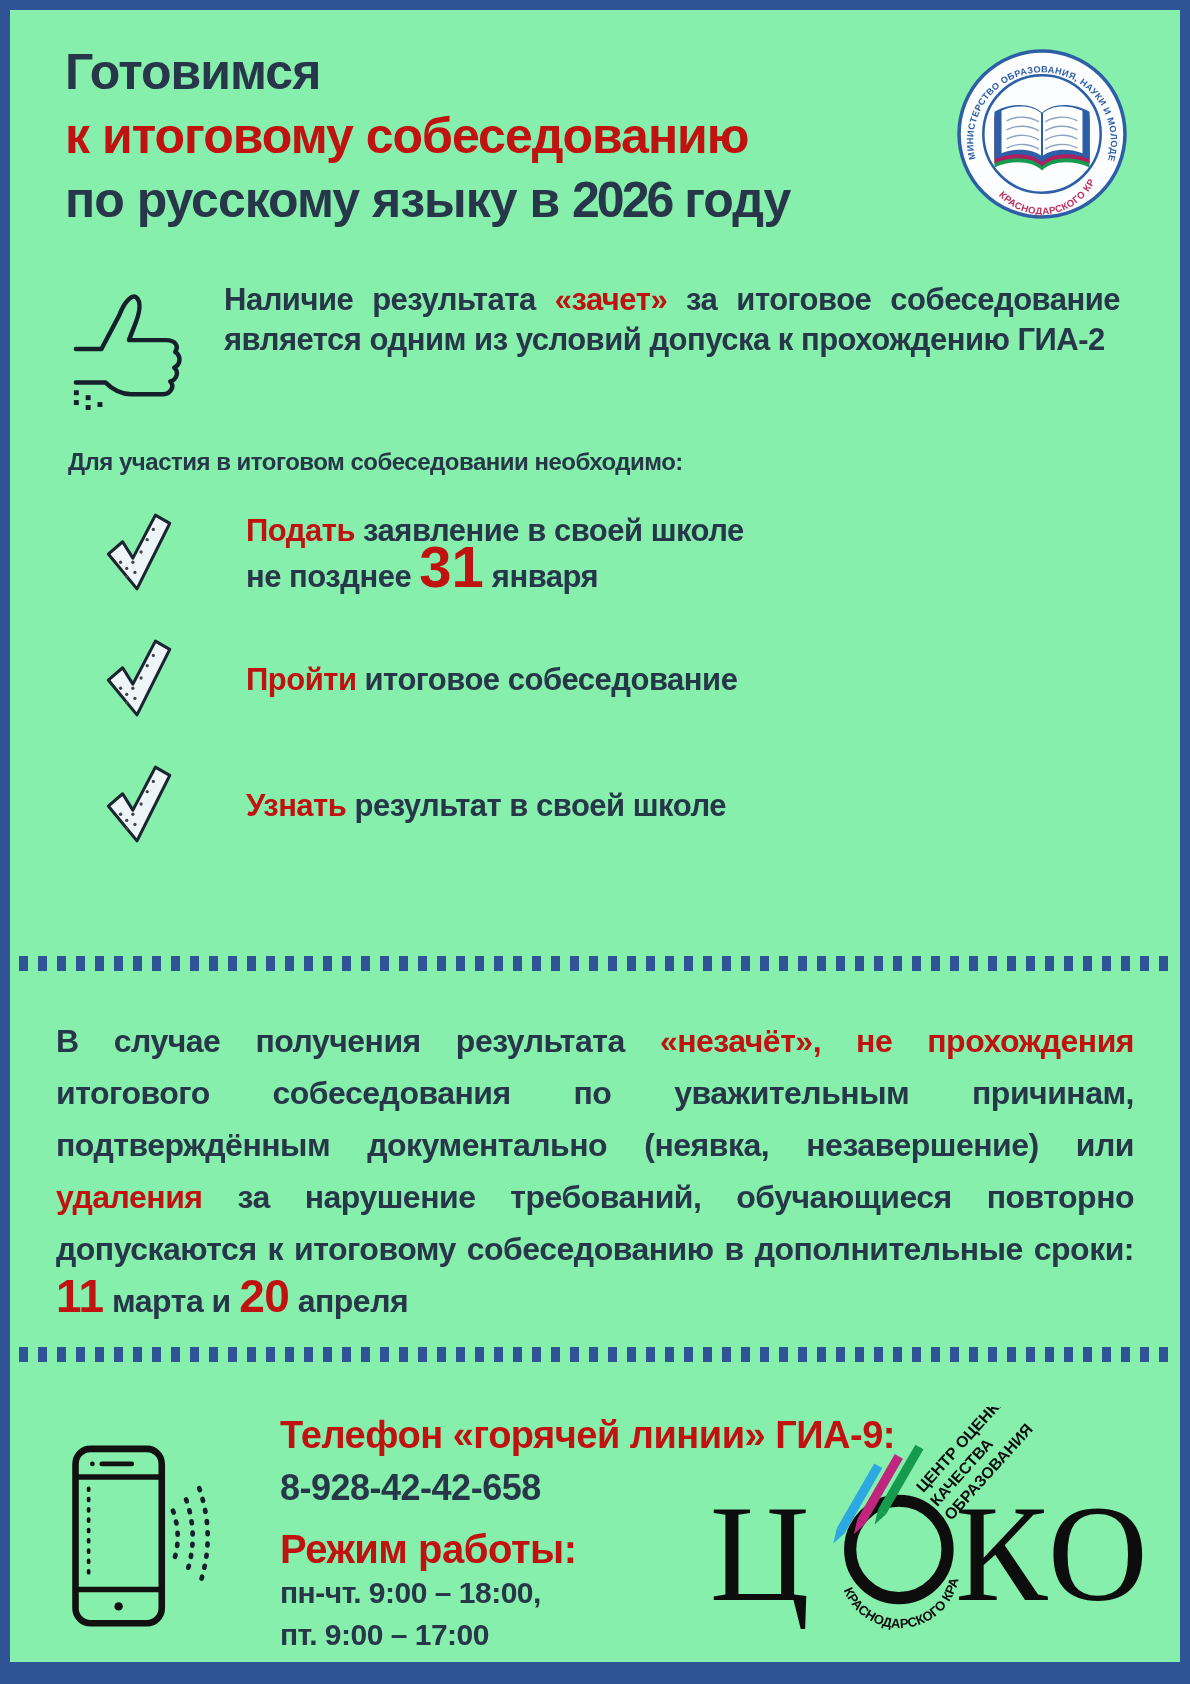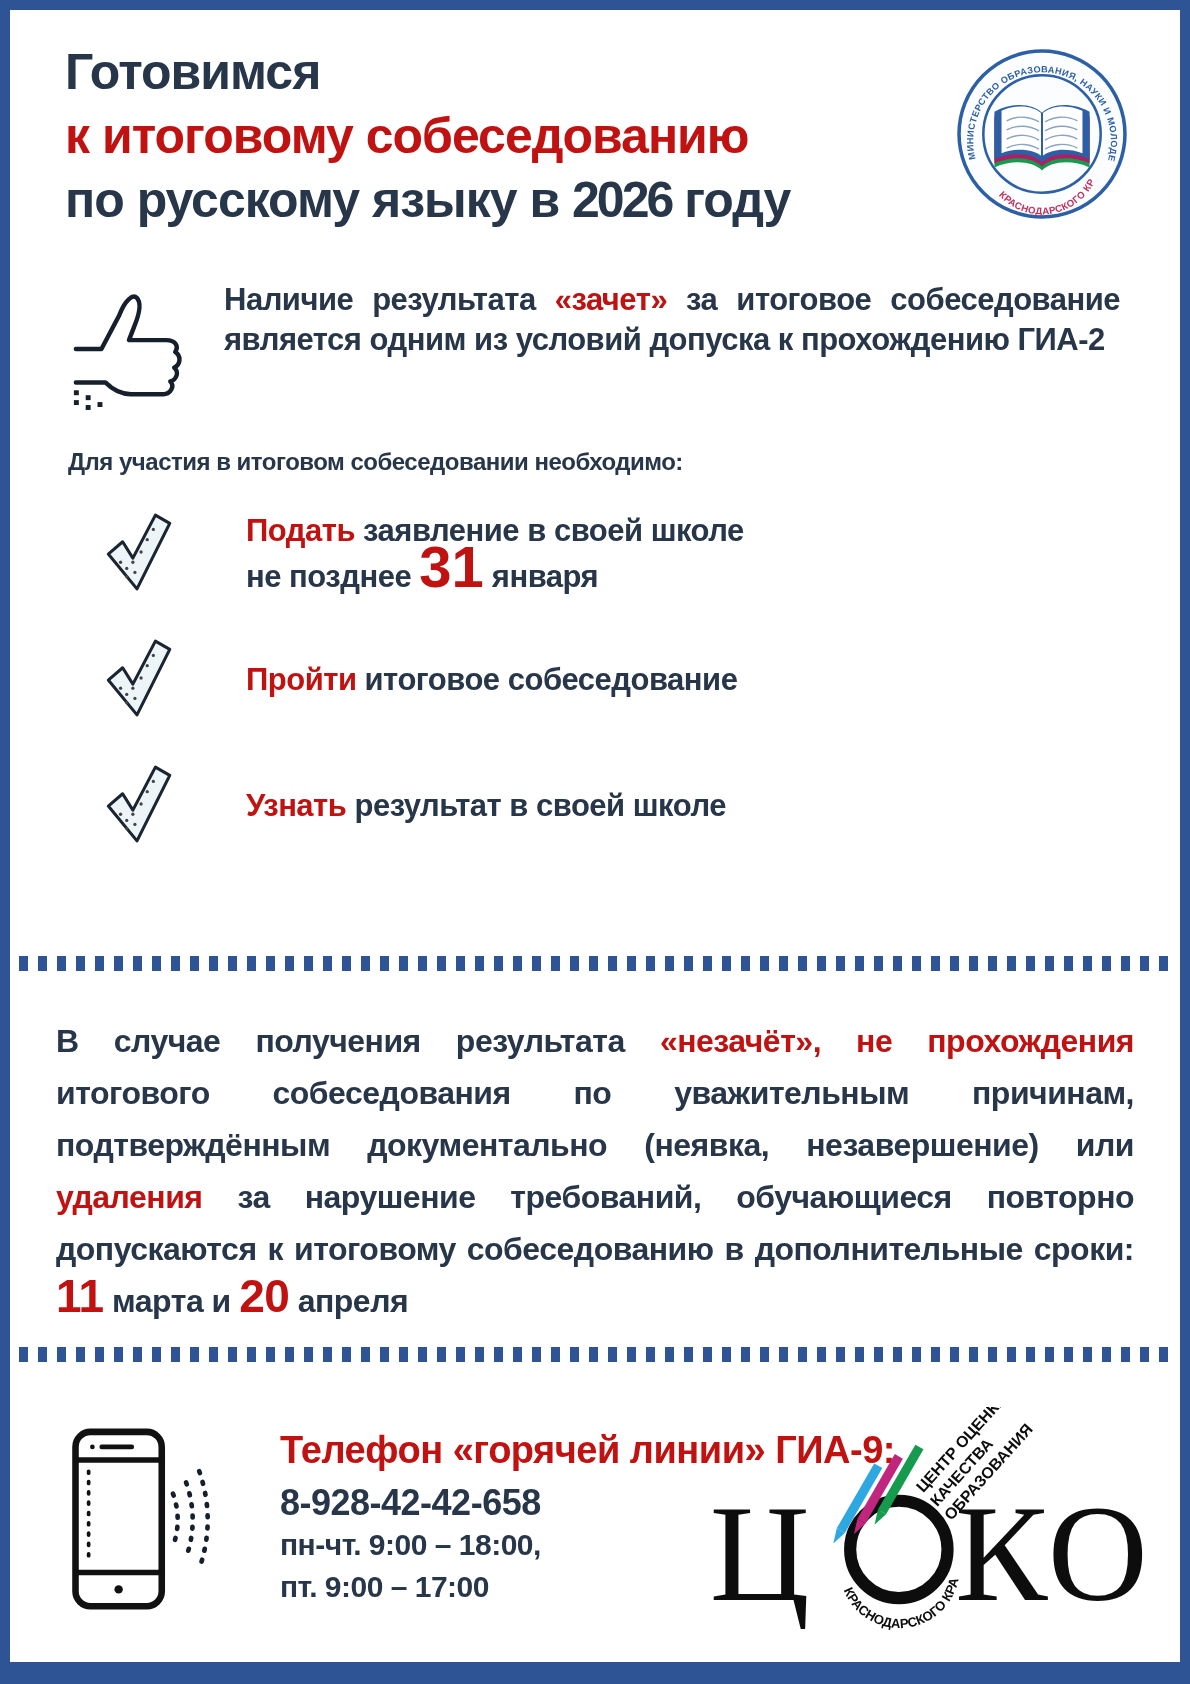--- a/index.html
+++ b/index.html
@@ -1,20 +1,20 @@
 <!DOCTYPE html>
 <html><head>
 <meta charset="utf-8">
 <style>
   html,body { margin:0; padding:0; background:#cfd8e0; }
   .poster {
     position:relative;
     width:1190px; height:1684px;
     box-sizing:border-box;
-    background:#ffffff;
+    background:#86efac;
     border:10px solid #2e5496;
     border-bottom-width:22px;
     font-family:"Liberation Sans","DejaVu Sans",sans-serif;
     color:#273649;
     overflow:hidden;
   }
   .navy { color:#273649; }
   .red  { color:#c11212; }
 
   
@@ -204,20 +204,21 @@
         <g fill="none" stroke="#16202c" stroke-width="5" stroke-dasharray="2 10" stroke-linecap="round">
           <path d="M112 72 Q122 100 112 128"></path>
           <path d="M126 60 Q140 100 126 140"></path>
           <path d="M140 48 Q158 100 140 152"></path>
         </g>
       </svg>
     </div>
     <div>
       <div class="hotline-title red">Телефон «горячей линии» ГИА-9:</div>
       <div class="hotline-phone navy">8-928-42-42-658</div>
+      <div class="hotline-mode red">Режим работы:</div>
       <div class="hotline-hours navy">
         <div>пн-чт. 9:00 – 18:00,</div>
         <div>пт. 9:00 – 17:00</div>
       </div>
     </div>
   </div>
 
   <div class="coko-logo">
     <svg width="440" height="225" viewBox="0 0 470 240">
       <defs>

